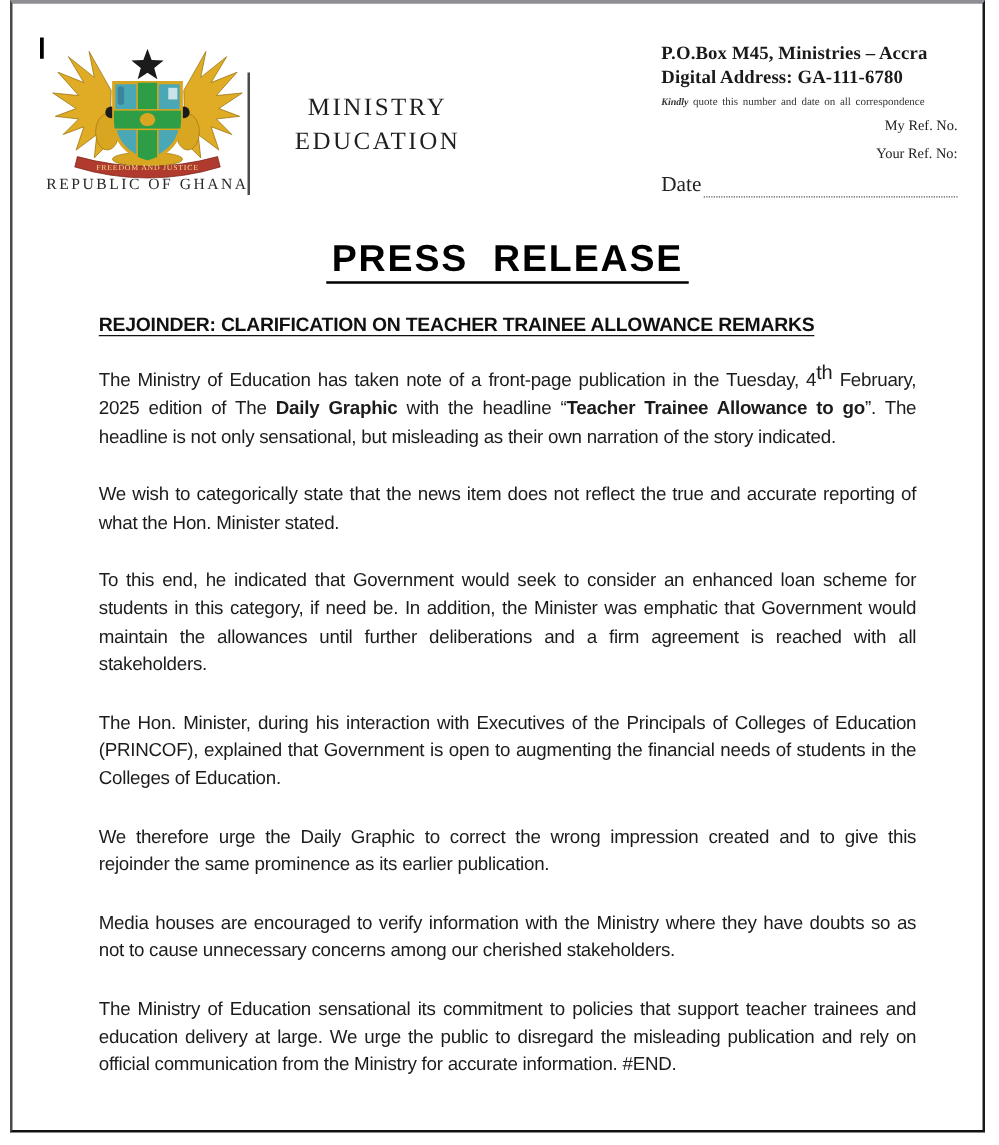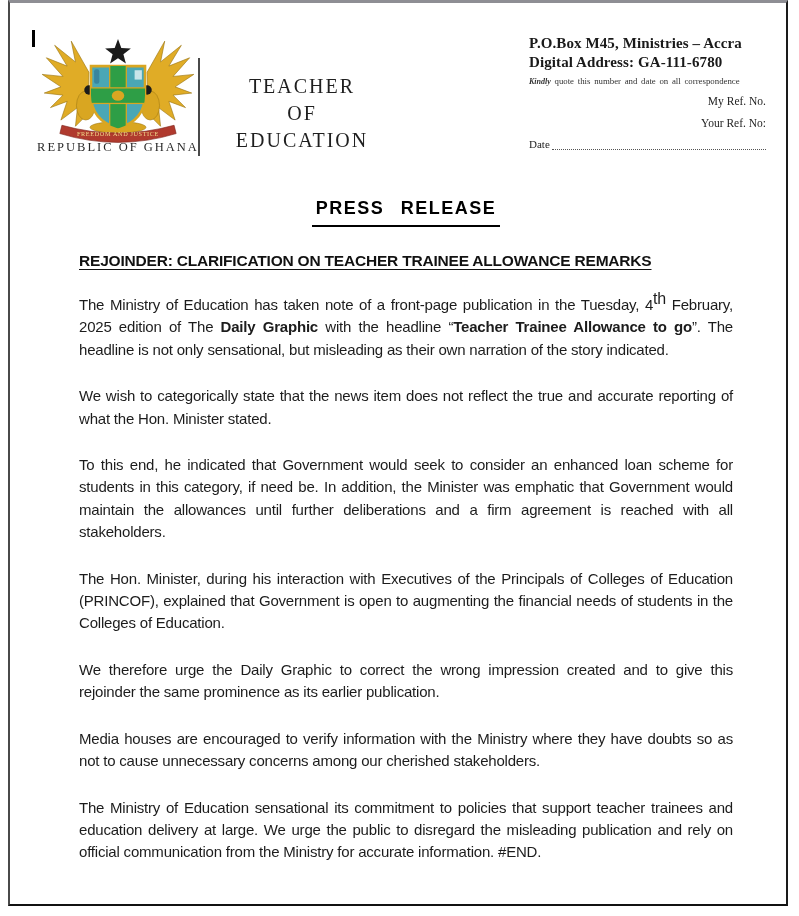--- a/index.html
+++ b/index.html
@@ -58,30 +58,30 @@
     white-space: nowrap; word-spacing: 1.5px;
   }
   .quote-note .lead { font-style: italic; font-size: 8px; font-weight: bold; }
   .ref-row { display: flex; align-items: flex-end; margin-top: 9px; flex-direction: column; }
   .ref-row .ref-label { font-size: 11.5px; white-space: nowrap; color: #222; }
   .ref-row .ref-line {
     flex: 1; margin-left: 10px; height: 13px;
     border-bottom: 1.5px solid #111;
   }
   .date-row { display: flex; align-items: flex-end; margin-top: 8px; }
-  .date-row .ref-label { font-size: 11px; color: #222; }
+  .date-row .ref-label { font-size: 17px; color: #222; }
   .date-row .dotted-line {
     flex: 1; margin-left: 2px; height: 12px;
     border-bottom: 1.5px dotted #555;
   }
   
   .main { padding: 190px 53px 0 69px; }
   .press-title {
     text-align: center;
-    font-weight: bold; font-size: 18px; line-height: 30px;
+    font-weight: bold; font-size: 30px; line-height: 30px;
     letter-spacing: 1.5px; word-spacing: 10px;
     color: #000;
   }
   .press-title .underlined {
     display: inline-block;
     border-bottom: 2.5px solid #000;
     padding: 0 4px 2px;
   }
   .subject-heading {
     margin-top: 25px;
@@ -146,22 +146,21 @@
 
       <path d="M21,85 Q75,100 129,85 L131,93 Q75,110 19,93 Z" fill="#B03A2E" stroke="#7e241b" stroke-width="0.6"></path>
       <text x="75" y="95.5" text-anchor="middle" font-size="6" fill="#F3DD8C" font-family="Liberation Serif, serif" letter-spacing="0.6">FREEDOM AND JUSTICE</text>
     </svg>
 
     <div class="republic-caption">REPUBLIC OF GHANA</div>
 
     <div class="header-divider"></div>
 
     <div class="ministry-title">
-      <div>TEACHER</div>
-      <div>OF</div>
+      <div>MINISTRY</div>
       <div>EDUCATION</div>
     </div>
 
     <div class="contact-block">
       <div class="contact-bold">P.O.Box  M45, Ministries – Accra</div>
       <div class="contact-bold">Digital Address: GA-111-6780</div>
       <div class="quote-note"><span class="lead">Kindly</span><span> quote this number and  date on all correspondence</span></div>
       <div class="ref-row">
         <span class="ref-label">My Ref. No.</span>
         <span class="ref-line"></span>

